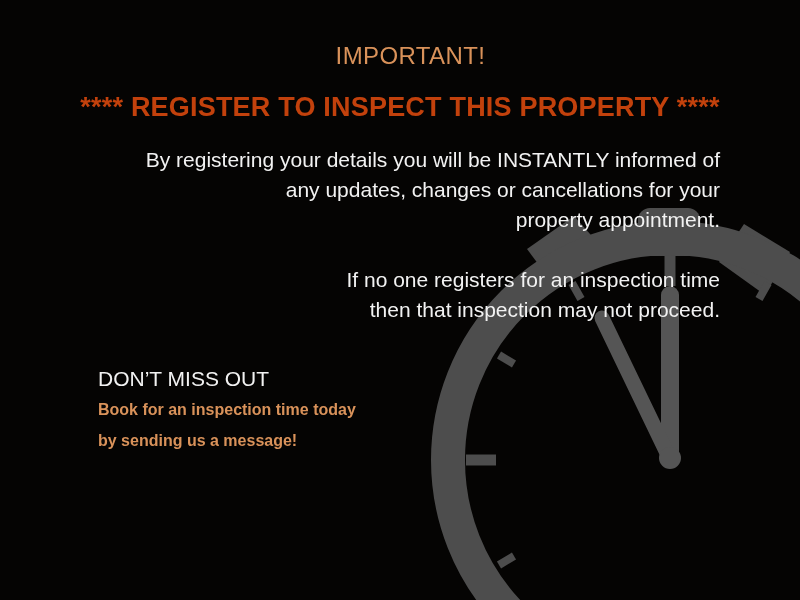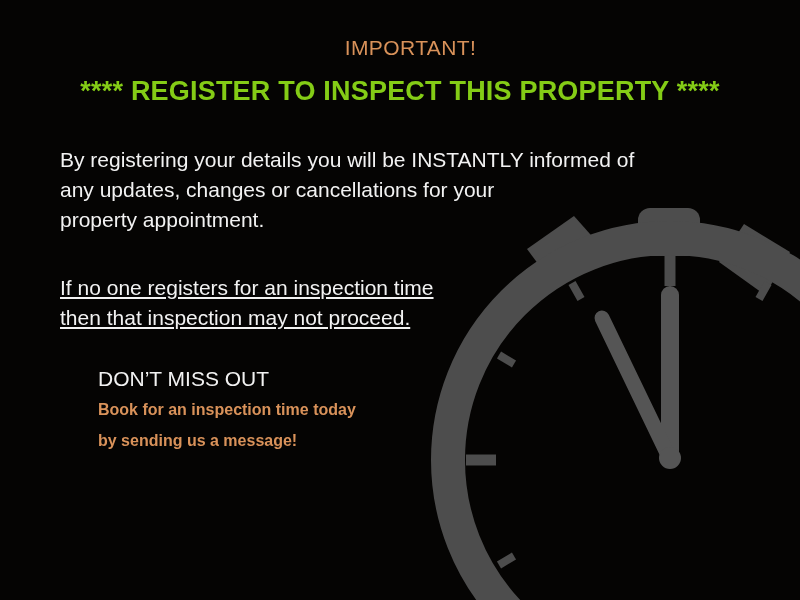--- a/index.html
+++ b/index.html
@@ -31,25 +31,25 @@
 
   
   .heading-block {
     position: absolute;
     left: 0;
     top: 24px;
     width: 800px;
     text-align: center;
   }
   .heading-line-1 {
-    font-size: 21px;
+    font-size: 24px;
     font-weight: 400;
     letter-spacing: 0.4px;
     line-height: 40px;
-    margin: 4px;
+    margin: 12px;
     padding-left: 21px;
   }
   .heading-line-2 {
     font-size: 27px;
     font-weight: 700;
     letter-spacing: 0.2px;
     line-height: 38px;
     margin: 0;
   }
 
@@ -60,20 +60,21 @@
     top: 145px;
     width: 660px;
   }
   .para {
     margin: 0;
     font-size: 21px;
     line-height: 30px;
     font-weight: 400;
     color: #f2f2f2;
     white-space: pre-line;
+    text-align: right;
   }
   .para + .para {
     margin-top: 30px;
   }
   .cta-block {
     position: absolute;
     left: 60px;
     top: 363px;
     width: 660px;
     margin-left: 38px;
@@ -148,28 +149,28 @@
       <line x1="670" y1="455" x2="670" y2="295" stroke="#555555" stroke-width="18" stroke-linecap="round"></line>
 
       <line x1="668" y1="455" x2="602" y2="318" stroke="#555555" stroke-width="15" stroke-linecap="round"></line>
 
       <circle cx="670" cy="458" r="11" fill="#555555"></circle>
     </g>
   </svg>
 
   <div class="heading-block">
     <p class="heading-line-1" style="color:#d9925a;">IMPORTANT!</p>
-    <p class="heading-line-2" style="color:#84cc16;">****  REGISTER TO INSPECT THIS PROPERTY ****</p>
+    <p class="heading-line-2" style="color:#c2410c;">****  REGISTER TO INSPECT THIS PROPERTY ****</p>
   </div>
 
   <div class="body-block">
     <p class="para">By registering your details  you will be INSTANTLY informed of
 any updates, changes or cancellations for your
 property appointment.</p>
-    <p class="para" style="margin-top:38px;text-decoration:underline;">If no one registers for an inspection time
+    <p class="para" style="margin-top:30px;">If no one registers for an inspection time
 then that inspection may not proceed.</p>
   </div>
 
   <div class="cta-block">
     <p class="cta-line-plain">DON’T MISS OUT</p>
     <p class="cta-line-accent" style="color:#d9925a;">Book for an inspection time today
 by sending us a message!</p>
   </div>
 
 </div>

